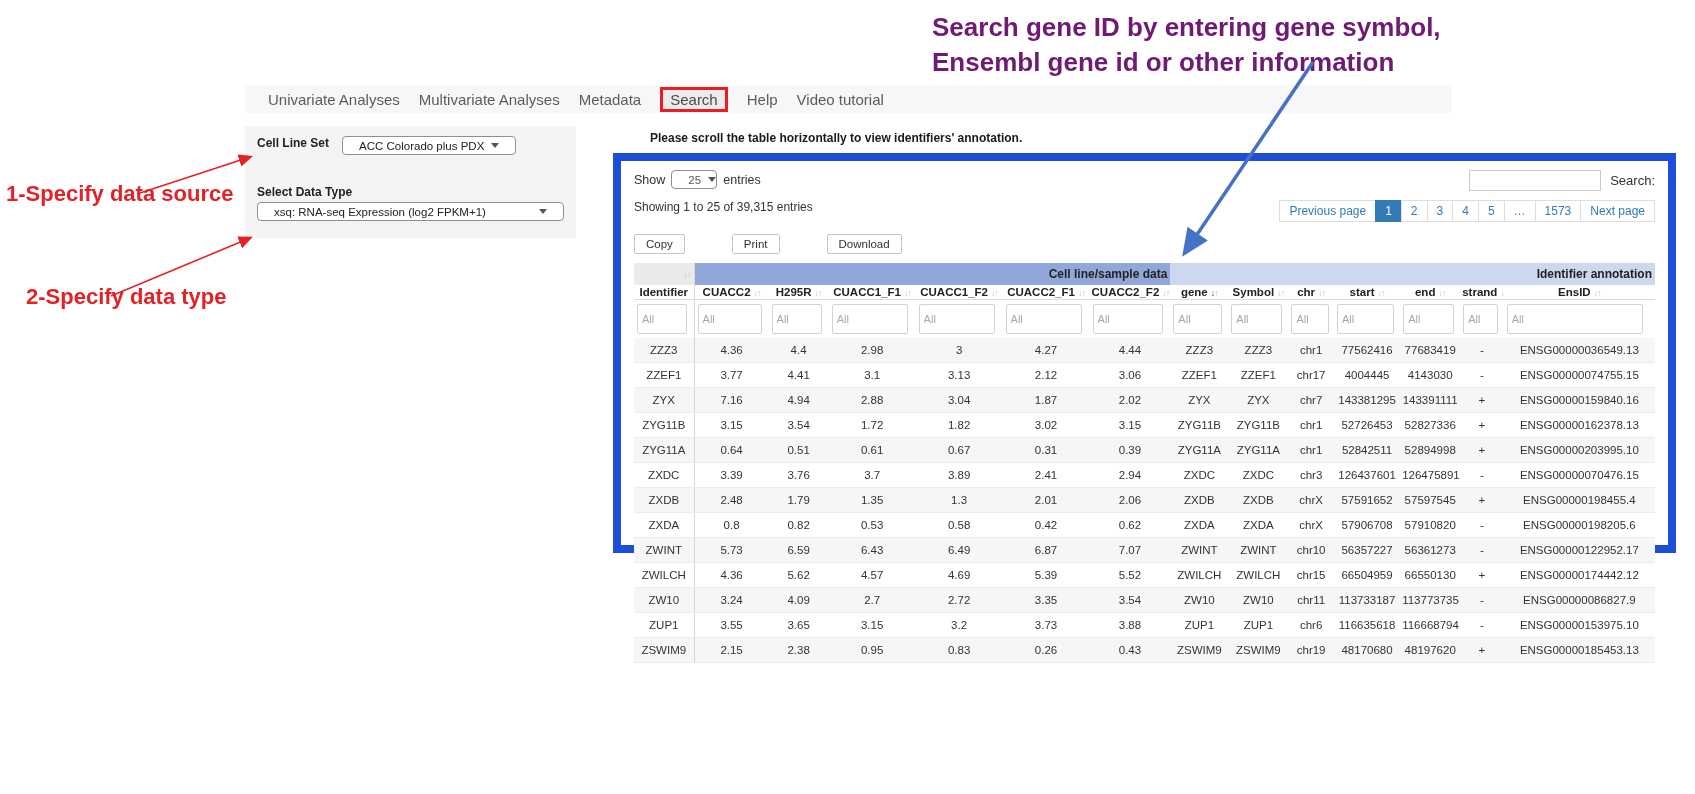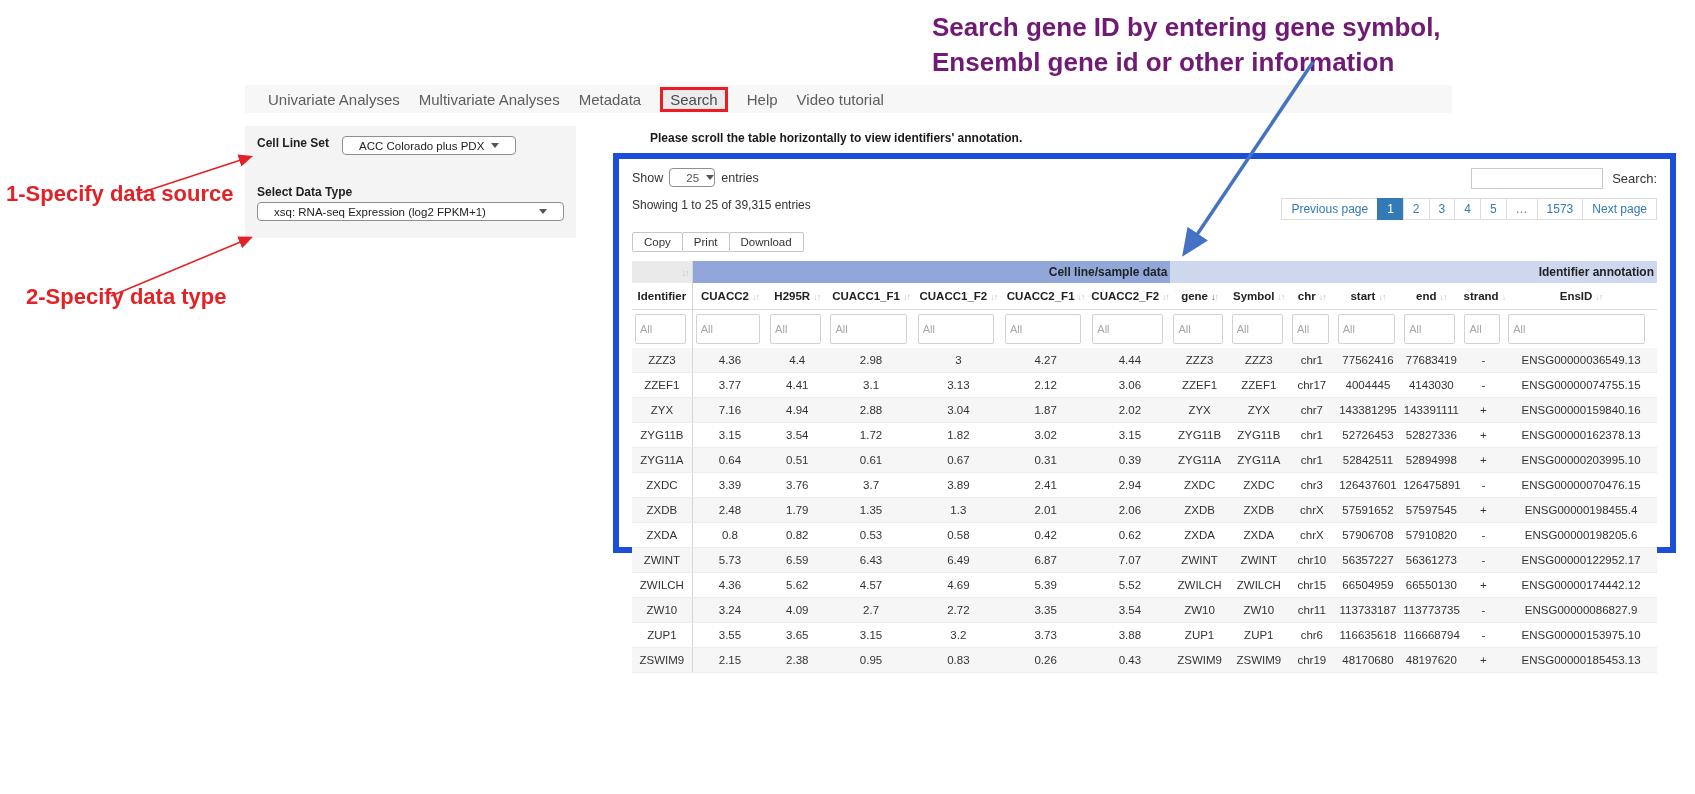--- a/index.html
+++ b/index.html
@@ -30,48 +30,48 @@
                  display:inline-flex; align-items:center; justify-content:space-between;
                  padding:2px 16px; font-size:11.5px; color:#222; height:19px; cursor:pointer; }
   .chev { width:0; height:0; border-left:4px solid transparent; border-right:4px solid transparent;
           border-top:5px solid #555; margin-left:7px; flex:0 0 auto; }
   #data-type-label { margin-top:30px; }
   #data-type-select { width:307px; margin-top:3px; }
 
   
   .scroll-note { position:absolute; left:650px; top:131px; font-size:12px; font-weight:bold; color:#1a1a1a; }
   .table-box { position:absolute; left:613px; top:153px; width:1063px; height:400px;
-               border:6px solid #1d4ed8; background:#fff; padding:9px 13px; z-index:1; }
+               border:8px solid #1d4ed8; background:#fff; padding:9px 13px; z-index:1; }
   .controls { display:flex; justify-content:space-between; align-items:flex-start; }
   .show-row { display:flex; align-items:center; gap:6px; font-size:12.5px; color:#333; }
   #show-select { width:46px; color:#555; }
   .showing-text { margin-top:11px; font-size:12px; color:#333; }
   .right-stack { display:flex; flex-direction:column; align-items:flex-end; }
   .search-row { display:flex; align-items:center; gap:9px; }
   .search-input { width:132px; height:21px; border:1px solid #c9c9c9; font-size:12px; padding:2px 5px; }
   .search-label { font-size:13px; color:#333; }
   .pagination { margin-top:9px; display:flex; font-size:12px; }
   .page-btn { border:1px solid #ddd; background:#fff; color:#337ab7; padding:3px 9px;
               margin-left:-1px; cursor:pointer; white-space:nowrap; }
   .page-btn.active { background:#337ab7; border-color:#337ab7; color:#fff; }
   .page-btn.ellipsis { color:#777; cursor:default; }
-  .toolbar { margin-top:12px; display:flex; }
+  .toolbar { margin-top:12px; display:flex;gap:48px; }
   .dt-btn { border:1px solid #c6c6c6; background:#fff; color:#333; font-size:11.5px;
             padding:3px 11px; margin-left:-1px; border-radius:2px; cursor:pointer; }
   .dt-btn:first-child { margin-left:0; }
 
   
   table.data-table { width:100%; border-collapse:collapse; table-layout:fixed;
                      margin-top:9px; font-size:11.5px; }
   .data-table th, .data-table td { overflow:hidden; white-space:nowrap; }
   .corner-cell { background:#eaeaea; padding:4px 3px; text-align:right; }
   .grp-dark  { background:#91a7d9; }
   .grp-light { background:#cdd7ee; }
   .grp-cell  { font-weight:bold; color:#222; text-align:right; padding:4px 3px; font-size:12px; }
-  .col-head  { font-weight:bold; color:#222; text-align:center; padding:7px 2px;
+  .col-head  { font-weight:bold; color:#222; text-align:center; padding:1px 2px;
                border-bottom:1px solid #dcdcdc; cursor:pointer; }
   .sort-pair { font-size:9px; letter-spacing:-1px; margin-left:3px; }
   .si { color:#c4c4c4; } .si.on { color:#444; }
   .filter-cell { padding:4px 3px; }
   .filter-cell input { width:94%; height:18px; border:1px solid #d2d2d2; border-radius:2px;
                        font-size:11px; padding:14px 4px; color:#555; }
   .filter-cell input::placeholder { color:#a8a8a8; }
   tbody td { text-align:center; color:#333; padding:6px 2px; border-bottom:1px solid #ececec; }
   tbody tr:nth-child(odd) { background:#f6f6f6; }
   .id-sep { border-right:1px solid #d6d6d6; }

